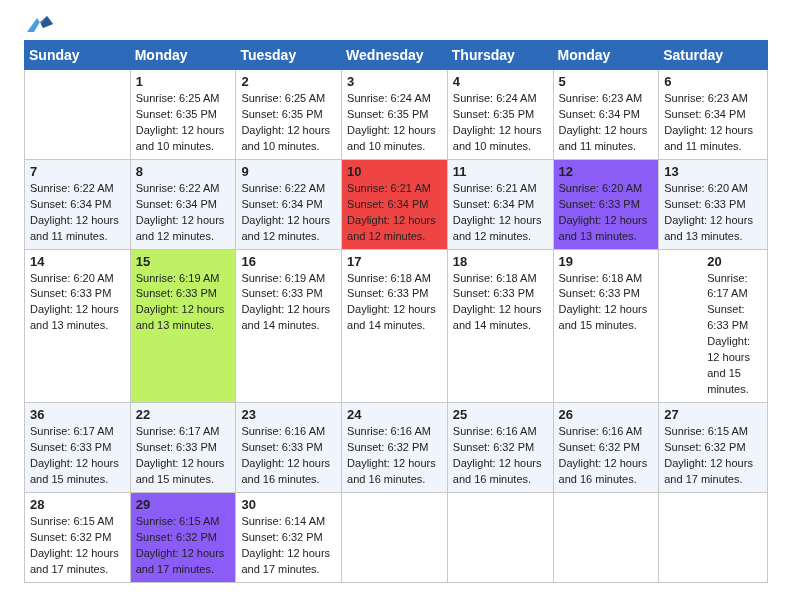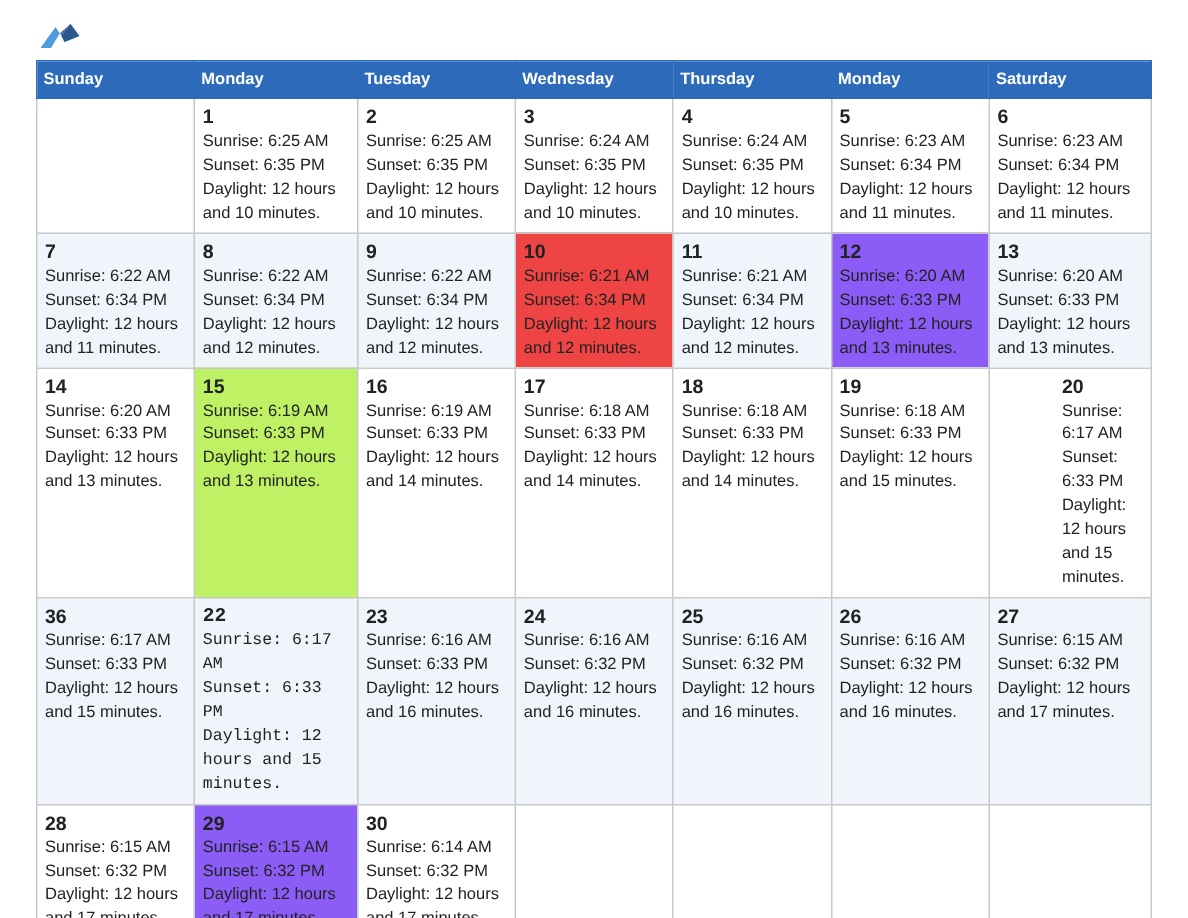--- a/index.html
+++ b/index.html
@@ -36,21 +36,21 @@
       margin-top: 2px;
     }
     .calendar-table {
       width: 100%;
       border-collapse: collapse;
       margin-top: 6px;
     }
     .calendar-table th {
       background: #2d6bba;
       color: #fff;
-      font-size: 11px;
+      font-size: 14px;
       font-weight: bold;
       padding: 6px 4px;
       text-align: left;
       border: 1px solid #2d6bba;
     }
     .calendar-table td {
       border: 1px solid #c8c8c8;
       vertical-align: top;
       padding: 4px 5px;
       font-size: 10.5px;
@@ -219,21 +219,21 @@
           <td style="background: rgb(255, 255, 255); padding-left: 48px;">
             <div class="day-number">20</div>
         <div class="day-info">Sunrise: 6:17 AM<br>Sunset: 6:33 PM<br>Daylight: 12 hours and 15 minutes.</div>
           </td>
         </tr>
         <tr>
           <td style="background: rgb(240, 244, 251);">
             <div class="day-number">36</div>
         <div class="day-info">Sunrise: 6:17 AM<br>Sunset: 6:33 PM<br>Daylight: 12 hours and 15 minutes.</div>
           </td>
-          <td style="background: rgb(240, 244, 251); font-family: Liberation Mono, monospace;">
+          <td style="background: rgb(240, 244, 251);">
             <div class="day-number">22</div>
         <div class="day-info">Sunrise: 6:17 AM<br>Sunset: 6:33 PM<br>Daylight: 12 hours and 15 minutes.</div>
           </td>
           <td style="background: rgb(240, 244, 251);">
             <div class="day-number">23</div>
         <div class="day-info">Sunrise: 6:16 AM<br>Sunset: 6:33 PM<br>Daylight: 12 hours and 16 minutes.</div>
           </td>
           <td style="background: rgb(240, 244, 251);">
             <div class="day-number">24</div>
         <div class="day-info">Sunrise: 6:16 AM<br>Sunset: 6:32 PM<br>Daylight: 12 hours and 16 minutes.</div>

